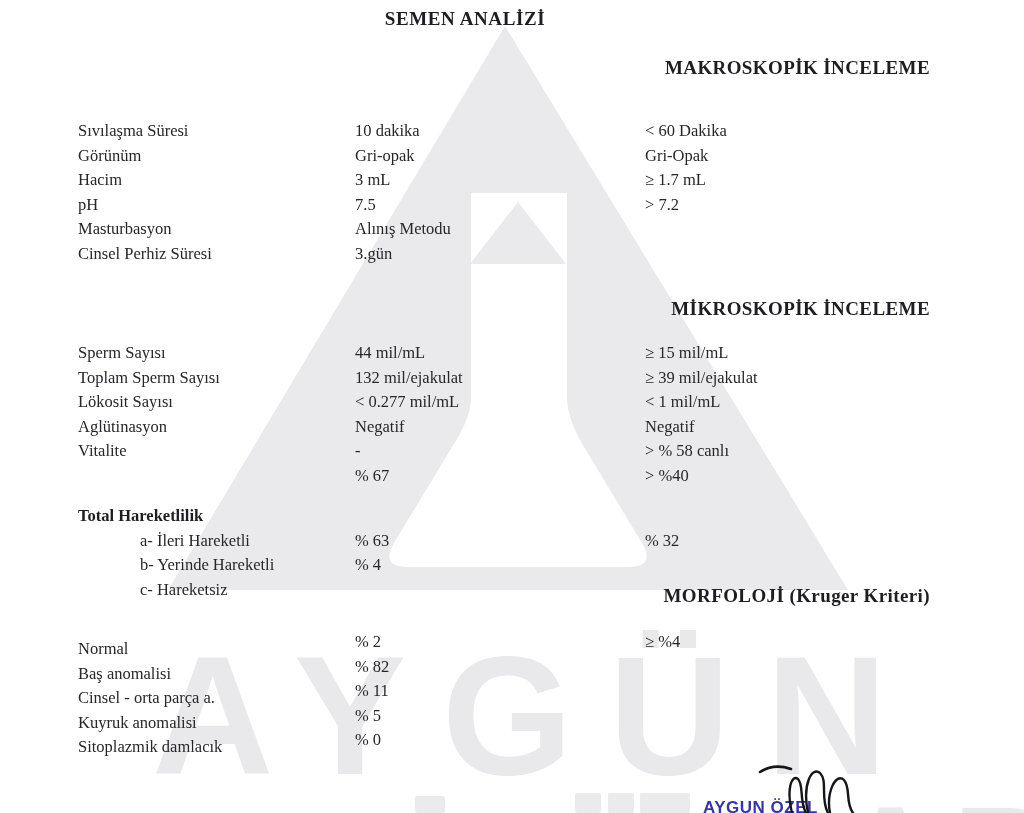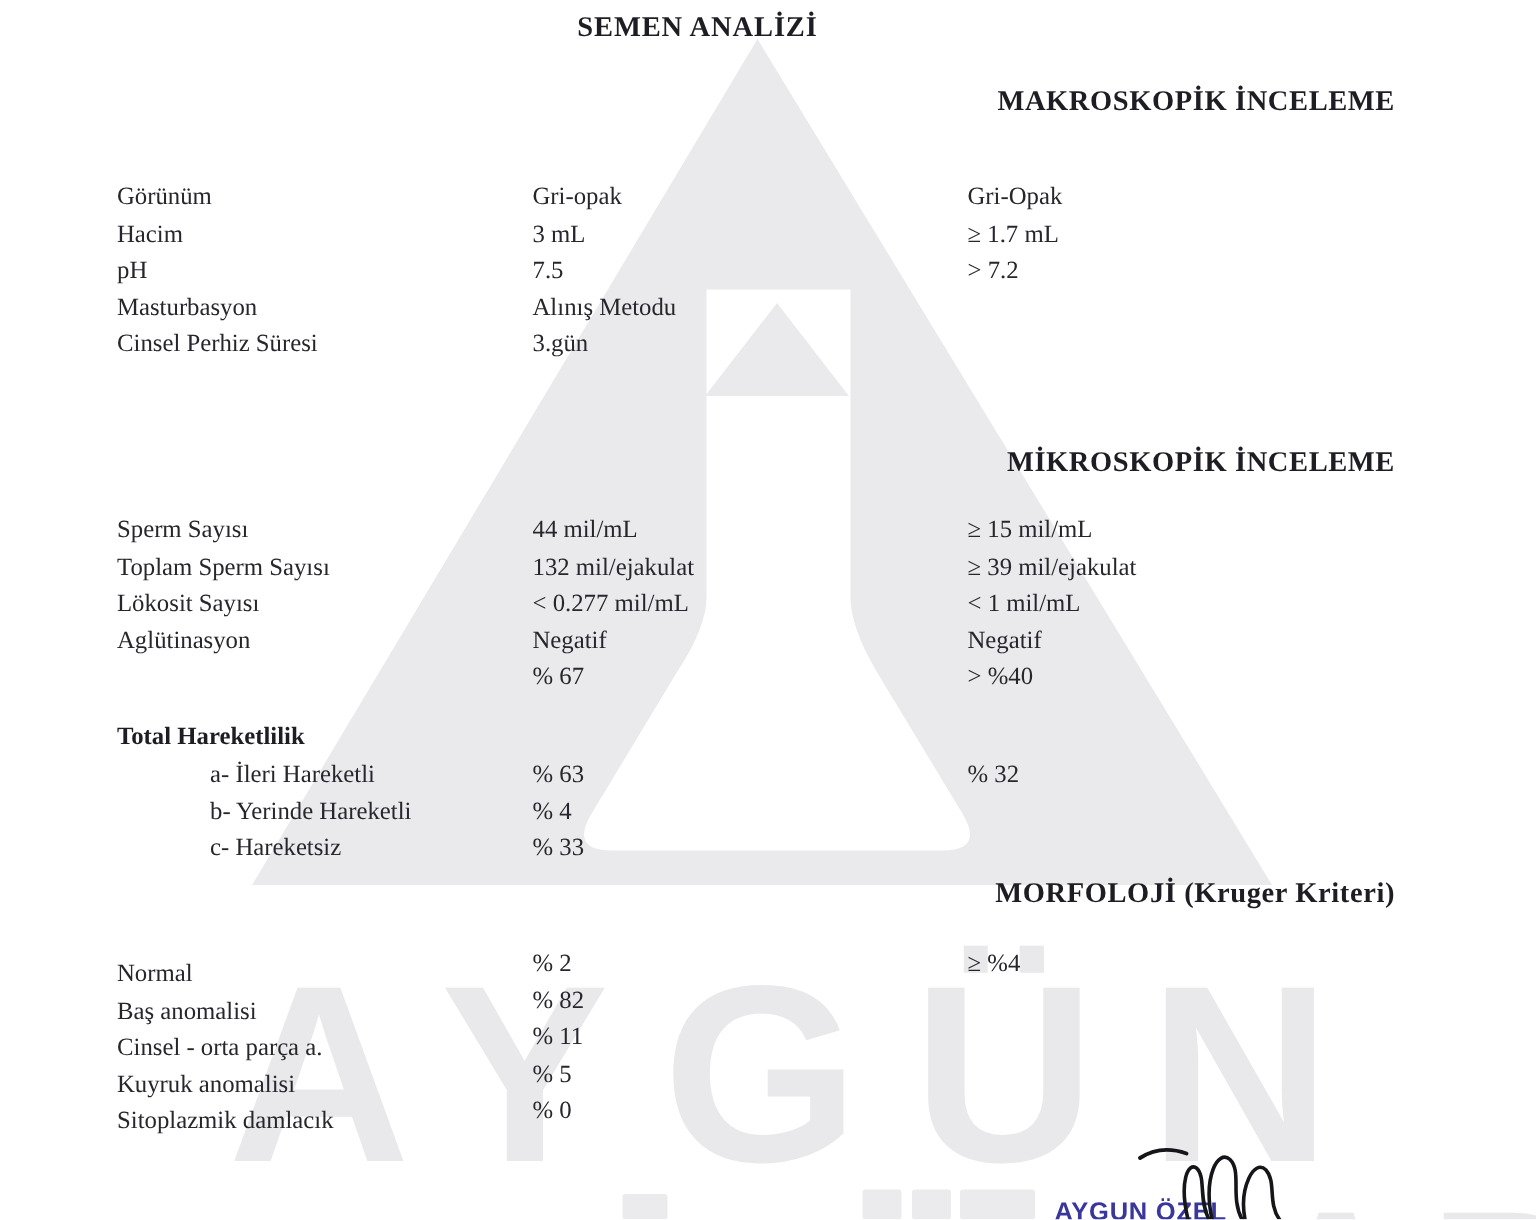--- a/index.html
+++ b/index.html
@@ -106,20 +106,25 @@
     <path d="M60 55 C 54 26 64 8 72 15 C 80 23 72 40 80 55" fill="none" stroke="#15151a" stroke-width="2.4" stroke-linecap="round"></path>
     <path d="M82 55 C 78 34 88 14 96 22 C 103 30 97 44 105 55" fill="none" stroke="#15151a" stroke-width="2.4" stroke-linecap="round"></path>
   </svg>
 
   <div class="content">
     <div class="doc-title">SEMEN ANALİZİ</div>
 
     <div class="sec-heading h-macro">MAKROSKOPİK İNCELEME</div>
     <div class="rows r-macro">
         <div class="row">
+          <span class="cell label">Sıvılaşma Süresi</span>
+          <span class="cell value">10 dakika</span>
+          <span class="cell ref">&lt; 60 Dakika</span>
+        </div>
+        <div class="row">
           <span class="cell label">Görünüm</span>
           <span class="cell value">Gri-opak</span>
           <span class="cell ref">Gri-Opak</span>
         </div>
         <div class="row">
           <span class="cell label">Hacim</span>
           <span class="cell value">3 mL</span>
           <span class="cell ref">≥ 1.7 mL</span>
         </div>
         <div class="row">
@@ -153,39 +158,43 @@
         </div>
         <div class="row">
           <span class="cell label">Lökosit Sayısı</span>
           <span class="cell value">&lt; 0.277 mil/mL</span>
           <span class="cell ref">&lt; 1 mil/mL</span>
         </div>
         <div class="row">
           <span class="cell label">Aglütinasyon</span>
           <span class="cell value">Negatif</span>
           <span class="cell ref">Negatif</span>
+        </div>
+        <div class="row">
+          <span class="cell label">Vitalite</span>
+          <span class="cell value">-</span>
+          <span class="cell ref">&gt; % 58 canlı</span>
         </div>
         <div class="row bold">
           <span class="cell label">Total Hareketlilik</span>
           <span class="cell value">% 67</span>
           <span class="cell ref">&gt; %40</span>
         </div>
         <div class="row indent">
           <span class="cell label">a- İleri Hareketli</span>
           <span class="cell value">% 63</span>
           <span class="cell ref">% 32</span>
         </div>
         <div class="row indent">
           <span class="cell label">b- Yerinde Hareketli</span>
           <span class="cell value">% 4</span>
           <span class="cell ref"></span>
         </div>
         <div class="row indent">
           <span class="cell label">c- Hareketsiz</span>
-          <span class="cell value">% 33</span>
           <span class="cell ref"></span>
         </div>
       </div>
 
     <div class="sec-heading h-morph">MORFOLOJİ (Kruger Kriteri)</div>
     <div class="rows r-morph">
         <div class="row">
           <span class="cell label">Normal</span>
           <span class="cell value">% 2</span>
           <span class="cell ref">≥ %4</span>

